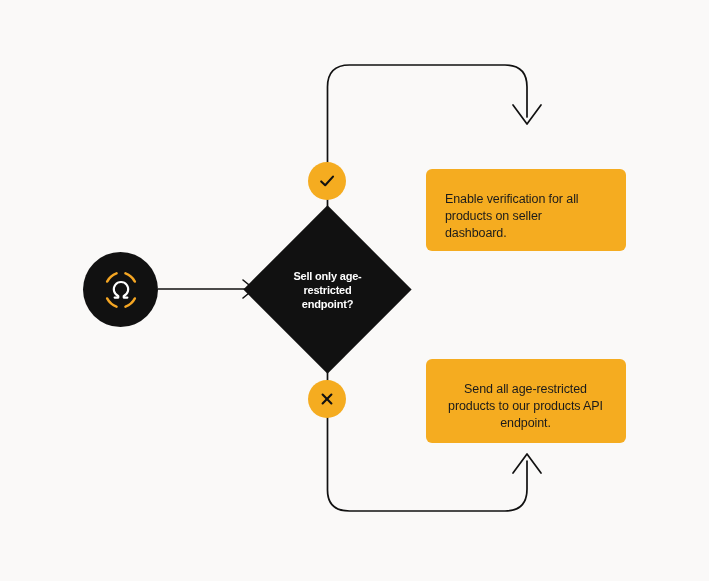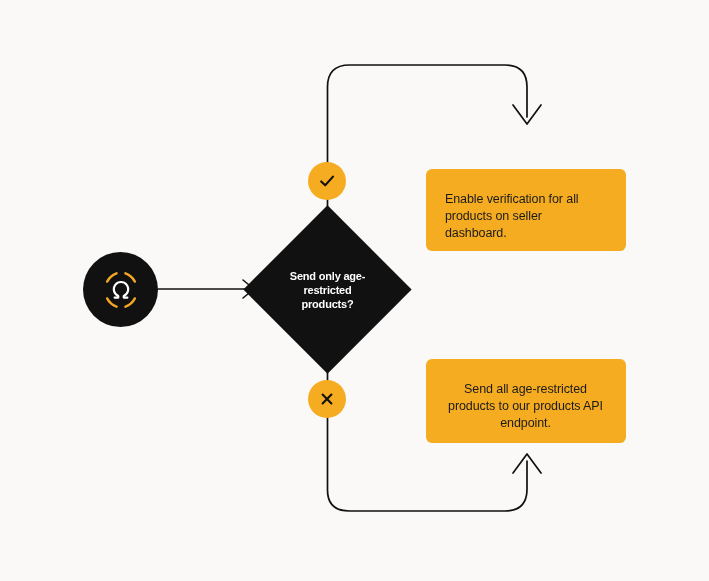--- a/index.html
+++ b/index.html
@@ -145,21 +145,21 @@
         <path d="M 18.5 39.6 A 17 17 0 0 1 9.2 31.5"></path>
       </g>
 
       <path d="M 16.6 30.6 L 20.3 30.6 L 20.3 28.9
                A 7.2 7.2 0 1 1 25.7 28.9 L 25.7 30.6 L 29.4 30.6" fill="none" stroke="#ffffff" stroke-width="2.1" stroke-linecap="round" stroke-linejoin="round"></path>
     </svg>
   </div>
 
   <div class="decision">
     <div class="shape"></div>
-    <div class="label">Send only age-restricted products?</div>
+    <div class="label">Sell only age-restricted endpoint?</div>
   </div>
 
   <div class="badge badge-yes">
     <svg width="18" height="18" viewBox="0 0 18 18" xmlns="http://www.w3.org/2000/svg">
       <polyline points="3.2,9.4 7.2,13.2 15,4.6" fill="none" stroke="#111111" stroke-width="2.1" stroke-linecap="round" stroke-linejoin="round"></polyline>
     </svg>
   </div>
 
   <div class="badge badge-no">
     <svg width="16" height="16" viewBox="0 0 16 16" xmlns="http://www.w3.org/2000/svg">

